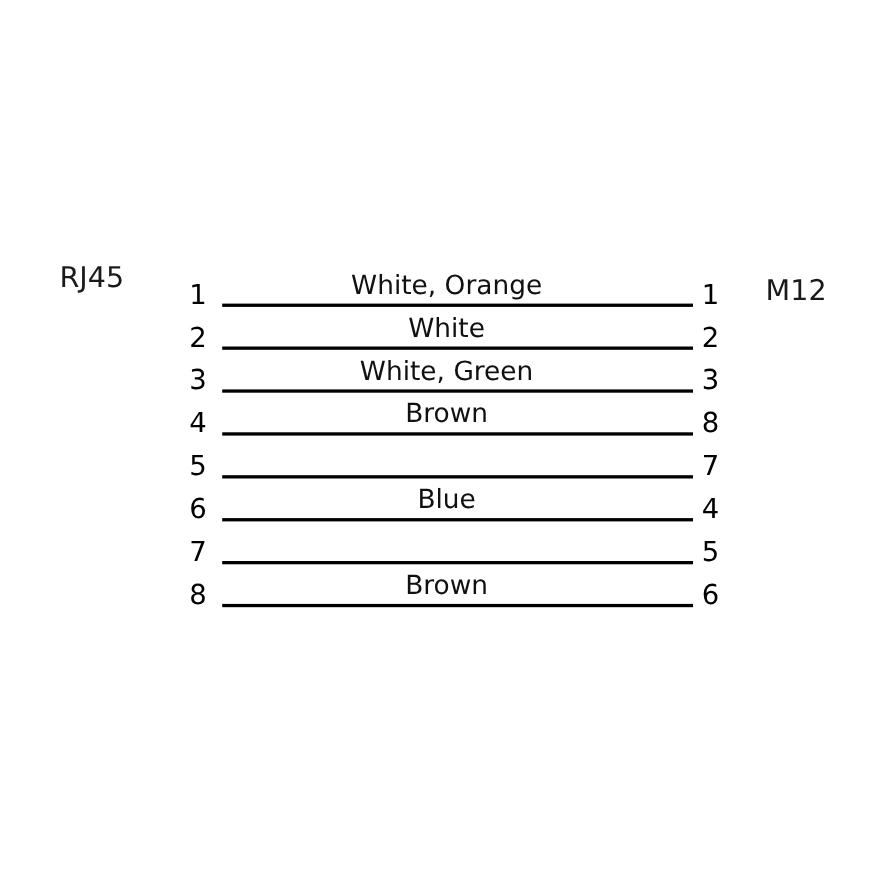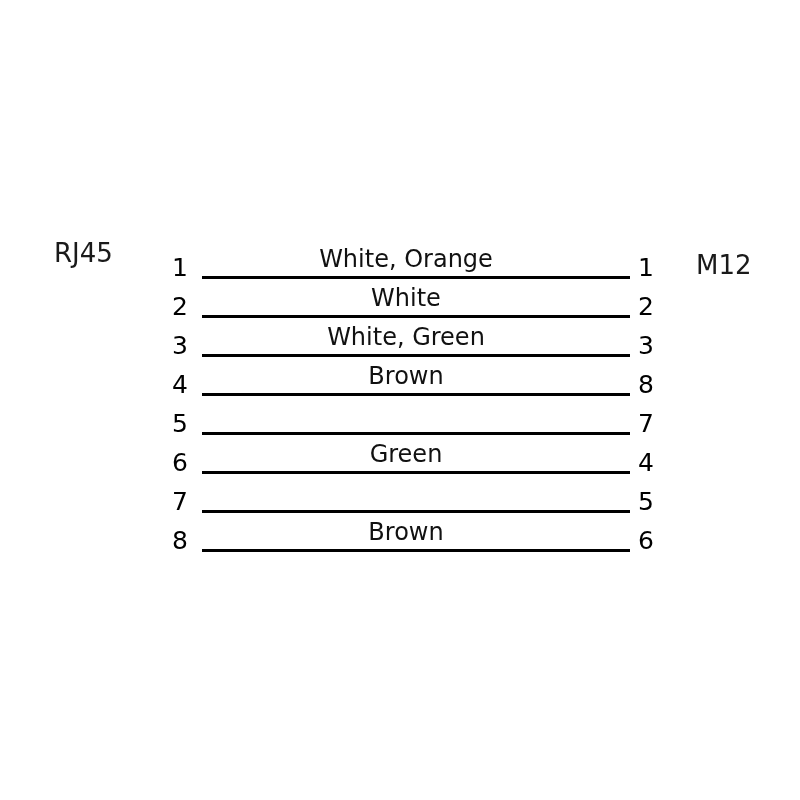--- a/index.html
+++ b/index.html
@@ -112,21 +112,21 @@
   </div>
 
   <div class="wire-row" style="top:404px;">
     <div class="pin pin-left">5</div>
     <div class="wire-line"></div>
     <div class="pin pin-right">7</div>
   </div>
 
   <div class="wire-row" style="top:443px;">
     <div class="pin pin-left">6</div>
-    <div class="wire-label">Green</div>
+    <div class="wire-label">Blue</div>
     <div class="wire-line"></div>
     <div class="pin pin-right">4</div>
   </div>
 
   <div class="wire-row" style="top:482px;">
     <div class="pin pin-left">7</div>
     <div class="wire-line"></div>
     <div class="pin pin-right">5</div>
   </div>
 

